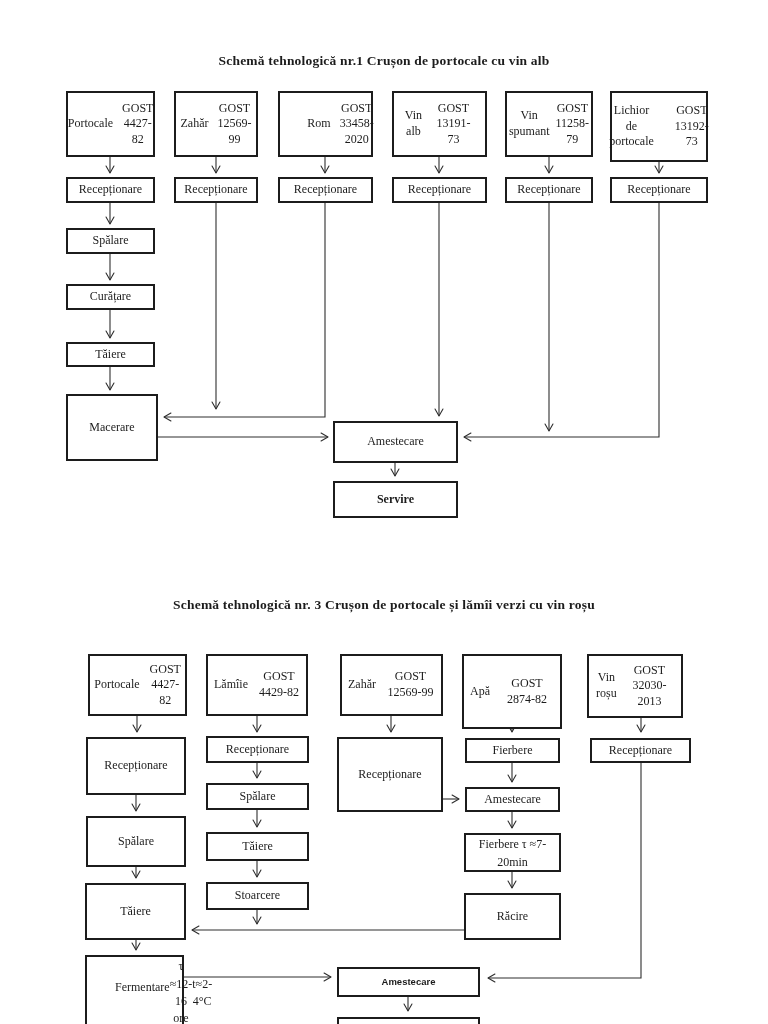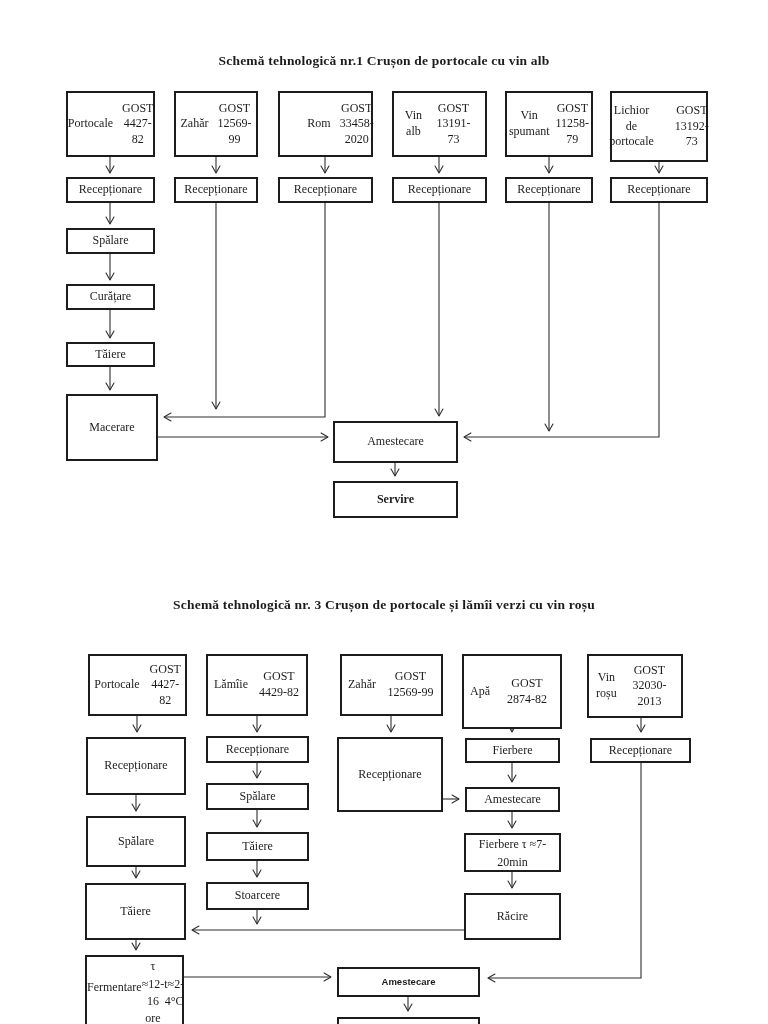--- a/index.html
+++ b/index.html
@@ -11,21 +11,21 @@
          font-size:13.5px;letter-spacing:.2px;}
   .box{position:absolute;box-sizing:border-box;border:2px solid #1c1c1c;background:#ffffff;
        display:flex;flex-direction:row;align-items:center;justify-content:center;
        text-align:center;font-size:12px;line-height:1.3;}
   .src{gap:9px;padding:2px 10px;}
   .src2{gap:10px;padding:2px 6px;}
   .pad4{padding:2px 4px;}
   .proc{padding:10px 2px;}
   .bold{font-weight:bold;}
   .ferm{justify-content:flex-start;padding-top:5px;line-height:1.45;}
-  .ferm .l1{margin-bottom:11px;}
+  .ferm .l1{margin-bottom:11px;margin-left:28px;}
   .smallsans{font-family:"Liberation Sans","DejaVu Sans",sans-serif;font-size:9.5px;font-weight:bold;}
 </style>
 </head>
 <body>
 
 <div class="page">
 
   <svg class="connectors" viewBox="0 0 768 1024">
     <defs>
       <marker id="arr" viewBox="0 0 10 10" refX="8" refY="5" markerWidth="9" markerHeight="9" orient="auto-start-reverse">

